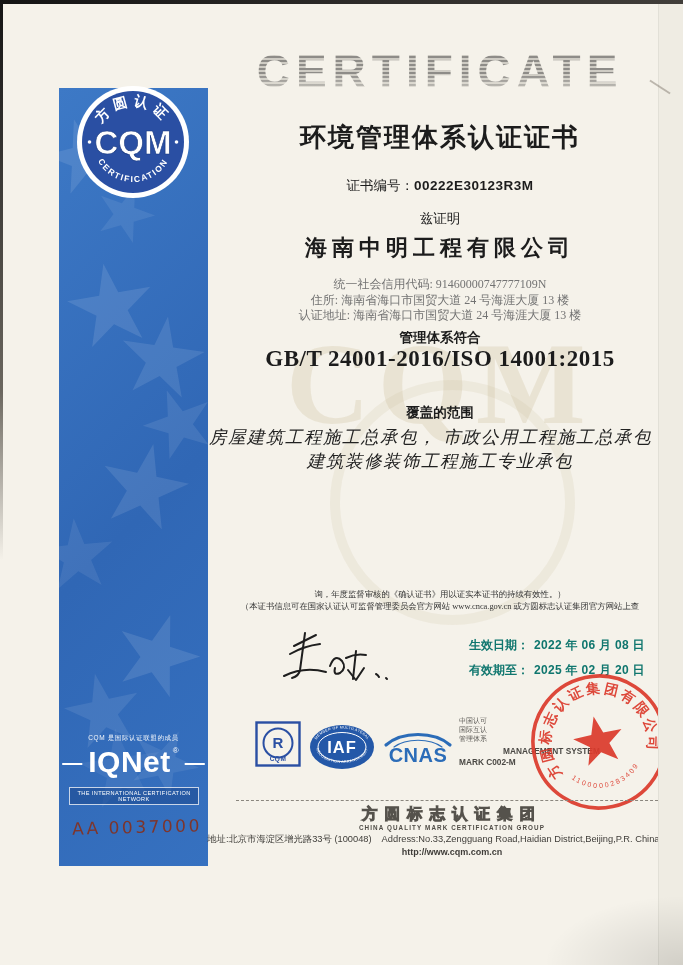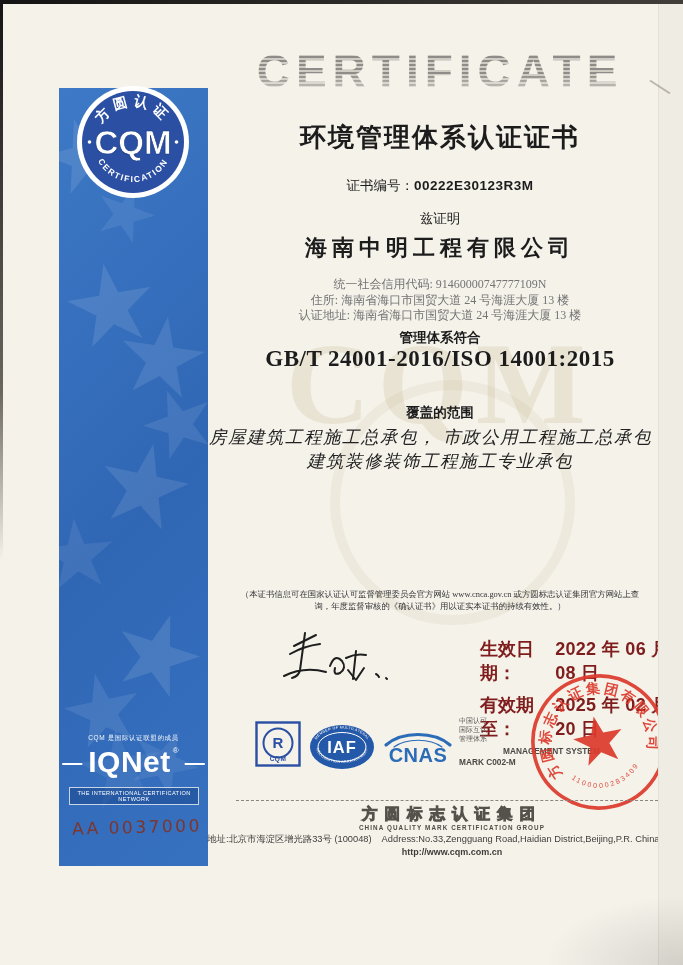--- a/index.html
+++ b/index.html
@@ -71,21 +71,21 @@
     letter-spacing:0.5px;}
   .scopelabel{top:404px;font-size:13.5px;font-weight:700;}
   .scope{font-size:17.5px;font-style:italic;letter-spacing:1.5px;
     font-family:"Liberation Serif",serif;color:#222;}
   .scope1{top:425px;} .scope2{top:449px;}
   .disclaimer{top:589px;font-size:8.4px;line-height:12px;color:#333;
     font-family:"Liberation Serif",serif;}
 
   .signature{position:absolute;left:278px;top:626px;}
 
-  .dates{position:absolute;left:480px;top:637px;font-size:18px;color:#7f1d1d;}
+  .dates{position:absolute;left:469px;top:637px;font-size:12px;color:#0f766e;}
   .dates .row{display:flex;gap:5px;margin-bottom:8px;}
   .dates .lab{font-family:"Liberation Serif",serif;font-weight:700;}
   .dates .val{font-weight:600;letter-spacing:0.3px;}
 
   .rcqm{position:absolute;left:255px;top:721px;}
   .iaf{position:absolute;left:309px;top:724px;}
   .cnas{position:absolute;left:382px;top:730px;}
   .acc{position:absolute;left:459px;top:716px;color:#5c5a56;}
   .acc .s{font-size:7px;line-height:9px;}
   .acc .b{font-size:8.3px;line-height:10.5px;font-weight:700;color:#4a4844;}
@@ -161,22 +161,22 @@
   <div class="c company">海南中明工程有限公司</div>
   <div class="c info info1">统一社会信用代码: 91460000747777109N</div>
   <div class="c info info2">住所: 海南省海口市国贸大道 24 号海涯大厦 13 楼</div>
   <div class="c info info3">认证地址: 海南省海口市国贸大道 24 号海涯大厦 13 楼</div>
   <div class="c conform">管理体系符合</div>
   <div class="c standard">GB/T 24001-2016/ISO 14001:2015</div>
   <div class="c scopelabel">覆盖的范围</div>
   <div class="c scope scope1">房屋建筑工程施工总承包， 市政公用工程施工总承包，</div>
   <div class="c scope scope2">建筑装修装饰工程施工专业承包</div>
   <div class="c disclaimer">
+    <div>询，年度监督审核的《确认证书》用以证实本证书的持续有效性。）</div>
     <div>（本证书信息可在国家认证认可监督管理委员会官方网站 www.cnca.gov.cn 或方圆标志认证集团官方网站上查</div>
-    <div>询，年度监督审核的《确认证书》用以证实本证书的持续有效性。）</div>
   </div>
 
   <svg class="signature" width="118" height="72" viewBox="0 0 118 72">
     <g fill="none" stroke="#1e1e1e" stroke-width="2" stroke-linecap="round">
       <path d="M16,20 L38,9"></path>
       <path d="M12,28 Q26,20 42,18"></path>
       <path d="M27,7 L22,44 Q21,50 14,52"></path>
       <path d="M6,50 Q26,40 48,46"></path>
       <path d="M52,40 q5,-13 12,-5 q5,7 -2,12 q-7,3 -5,-5"></path>
       <path d="M68,32 q10,-5 20,-3"></path>

